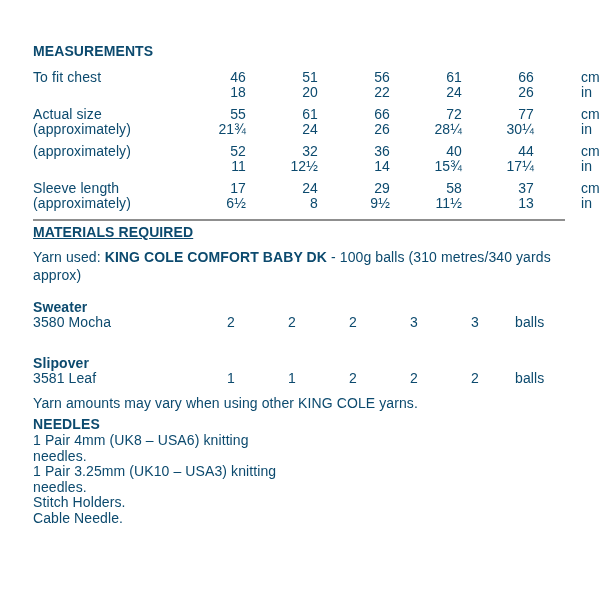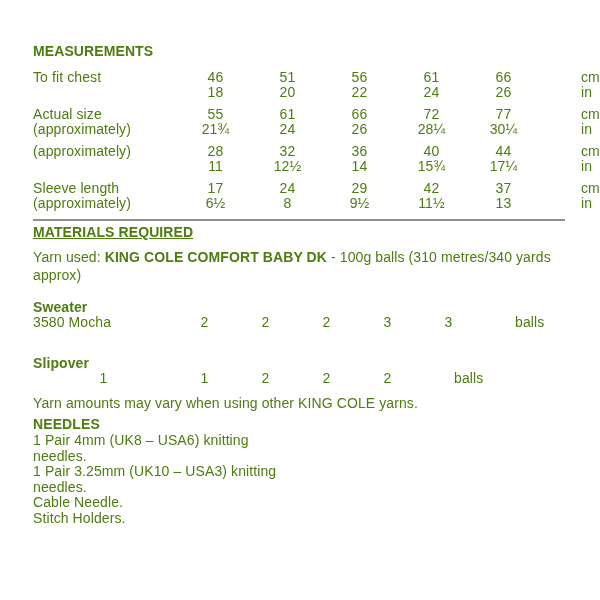--- a/index.html
+++ b/index.html
@@ -9,39 +9,39 @@
   }
   .page {
     width: 600px;
     height: 600px;
     background: #ffffff;
     overflow: hidden;
     box-sizing: border-box;
     padding: 44px 15px 0 33px;
     font-family: "Liberation Sans", "DejaVu Sans", sans-serif;
     font-size: 14px;
-    color: #4d7c0f;
+    color: #0c4a6e;
     letter-spacing: 0.1px;
   }
   .content { width: 552px; }
   .heading {
     font-weight: bold;
     font-size: 14px;
     line-height: 14px;
     margin: 0 0 12px 0;
   }
   
   .grid-row {
     display: grid;
     grid-template-columns: 141px 61px 61px 61px 61px 61px 106px;
     line-height: 15px;
   }
   .m-row { margin-bottom: 7px; gap: 11px; }
   .cell-label { text-align: left; }
-  .cell-num { text-align: center; }
+  .cell-num { text-align: right; }
   .cell-unit { text-align: left; padding-left: 36px; }
   .rule {
     width: 532px;
     height: 2px;
     background: #8f8f8f;
     border: none;
     margin: 8px 0 0 0;
   }
   .materials-heading {
     font-weight: bold;
@@ -141,21 +141,21 @@
           <div>cm</div>
           <div>in</div>
         </div>
       </div>
 
       <div class="grid-row m-row">
         <div class="cell-label">
           <div>(approximately)</div>
         </div>
         <div class="cell-num">
-          <div>28</div>
+          <div>52</div>
           <div>11</div>
         </div>
         <div class="cell-num">
           <div>32</div>
           <div>12½</div>
         </div>
         <div class="cell-num">
           <div>36</div>
           <div>14</div>
         </div>
@@ -184,21 +184,21 @@
         </div>
         <div class="cell-num">
           <div>24</div>
           <div>8</div>
         </div>
         <div class="cell-num">
           <div>29</div>
           <div>9½</div>
         </div>
         <div class="cell-num">
-          <div>42</div>
+          <div>58</div>
           <div>11½</div>
         </div>
         <div class="cell-num">
           <div>37</div>
           <div>13</div>
         </div>
         <div class="cell-unit">
           <div>cm</div>
           <div>in</div>
         </div>
@@ -220,35 +220,36 @@
         <div class="cell-num">2</div>
         <div class="cell-num">3</div>
         <div class="cell-num">3</div>
         <div class="cell-unit">balls</div>
       </div>
     </div>
 
     <div class="yarn-block">
       <div class="garment">Slipover</div>
       <div class="grid-row">
+        <div class="cell-label">3581 Leaf</div>
         <div class="cell-num">1</div>
         <div class="cell-num">1</div>
         <div class="cell-num">2</div>
         <div class="cell-num">2</div>
         <div class="cell-num">2</div>
         <div class="cell-unit">balls</div>
       </div>
     </div>
 
     <div class="note">Yarn amounts may vary when using other KING COLE yarns.</div>
 
     <div class="needles-heading">NEEDLES</div>
     <div>
       <div class="needle-line">1 Pair 4mm (UK8 – USA6) knitting</div>
       <div class="needle-line">needles.</div>
       <div class="needle-line">1 Pair 3.25mm (UK10 – USA3) knitting</div>
       <div class="needle-line">needles.</div>
+      <div class="needle-line">Stitch Holders.</div>
       <div class="needle-line">Cable Needle.</div>
-      <div class="needle-line">Stitch Holders.</div>
     </div>
 
   </div>
 </div>
 
 </body></html>

